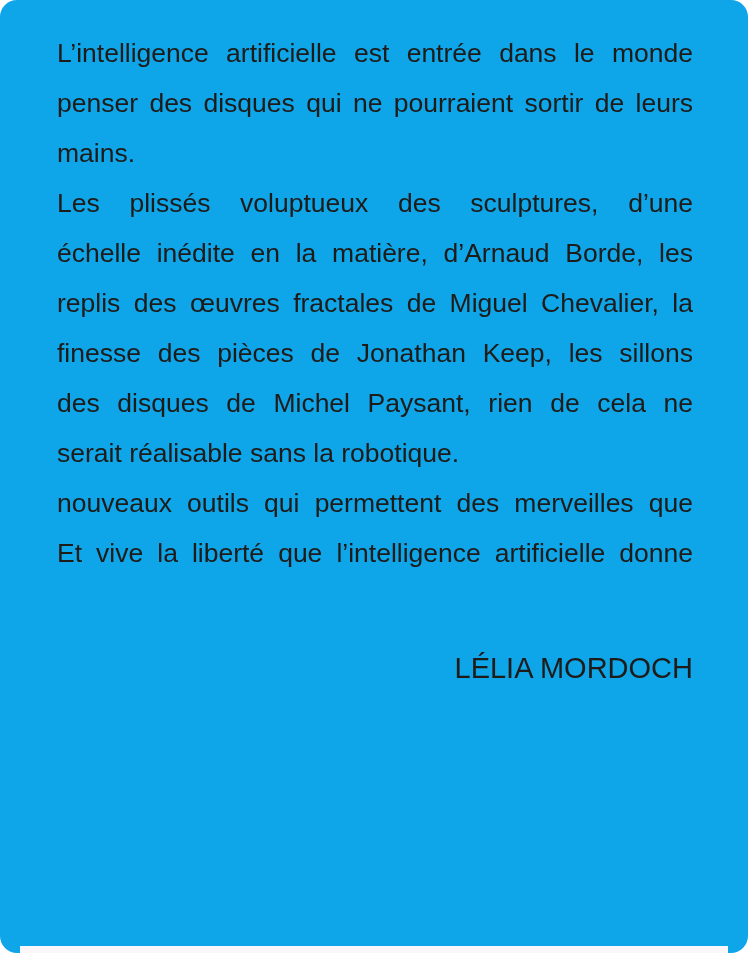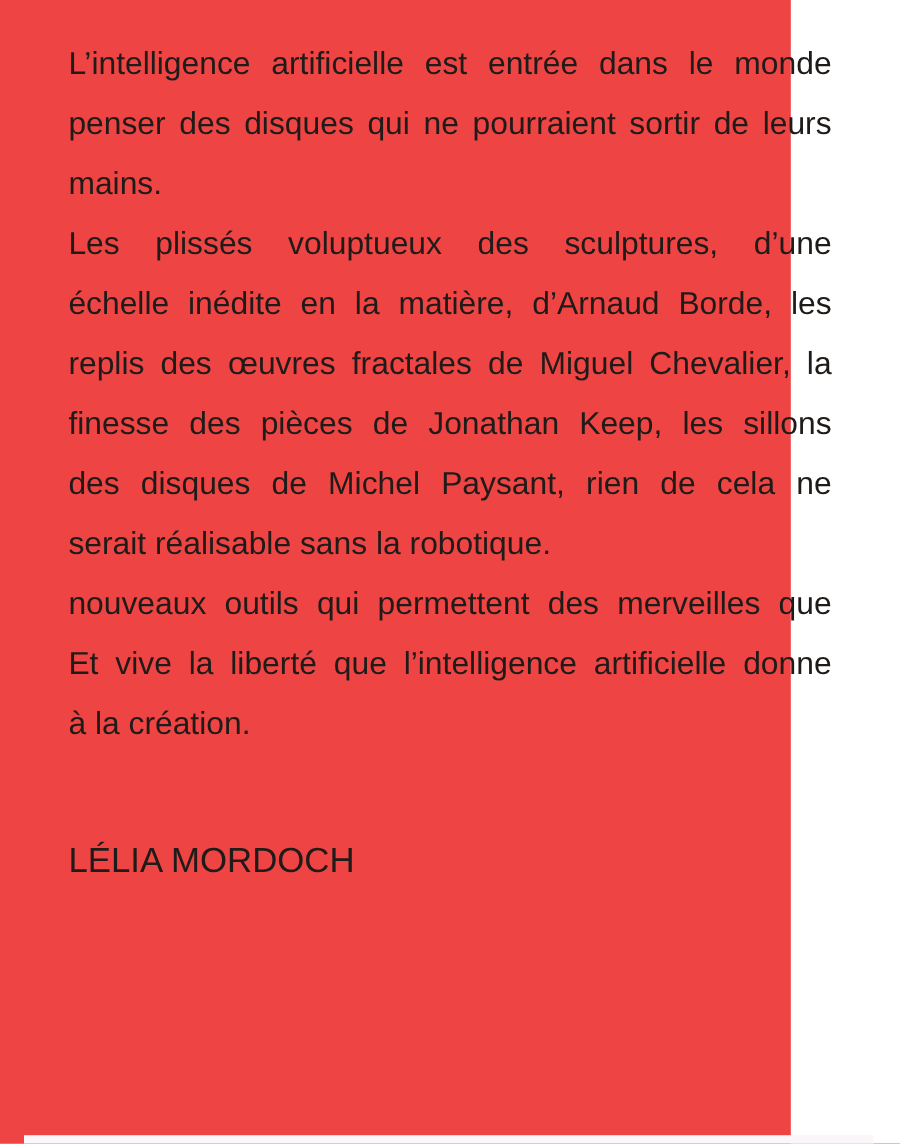--- a/index.html
+++ b/index.html
@@ -11,23 +11,24 @@
     height: 953px;
     background: #ffffff;
     font-family: "Liberation Sans", "DejaVu Sans", sans-serif;
     position: relative;
     overflow: hidden;
   }
   .page {
     position: absolute;
     left: 0;
     top: 0;
-    width: 659px;
+    width: 748px;
     height: 953px;
-    background: #ef4444;
+    background: #0ea5e9;
+    border-radius: 17px;
   }
   .text-block {
     position: absolute;
     left: 57px;
     top: 28px;
     width: 636px;
     color: #1e1b18;
     font-size: 26.5px;
     line-height: 50px;
   }
@@ -43,21 +44,21 @@
     height: 50px;
   }
   .line.last {
     text-align-last: left;
   }
   .signature {
     margin-top: 65px;
     font-size: 29px;
     line-height: 50px;
     color: #1e1b18;
-    text-align: left;
+    text-align: right;
   }
   .footer-strip {
     position: absolute;
     left: 20px;
     width: 708px;
     bottom: 0;
     height: 7px;
     background: #faf6f9;
   }
 </style>
@@ -81,20 +82,19 @@
       <div class="line">des disques de Michel Paysant, rien de cela ne</div>
       <div class="line last">serait réalisable sans la robotique.</div>
     </div>
 
     <div class="para">
       <div class="line">nouveaux outils qui permettent des merveilles que</div>
     </div>
 
     <div class="para">
       <div class="line">Et vive la liberté que l’intelligence artificielle donne</div>
-      <div class="line last">à la création.</div>
     </div>
 
     <div class="signature">LÉLIA MORDOCH</div>
   </div>
 
   <div class="footer-strip"></div>
 </div>
 
 </body></html>

